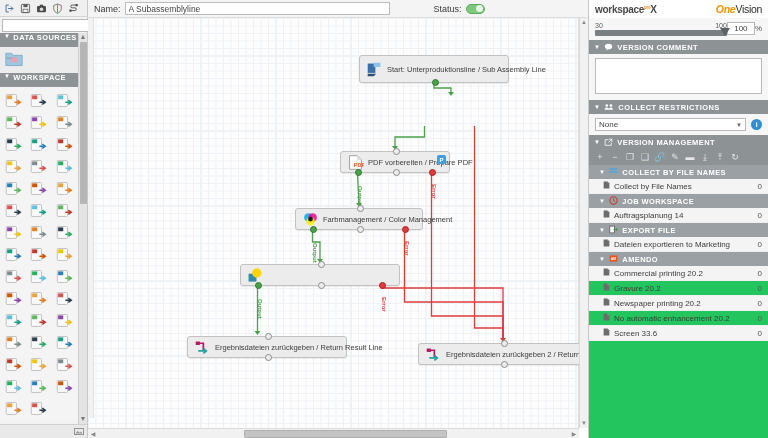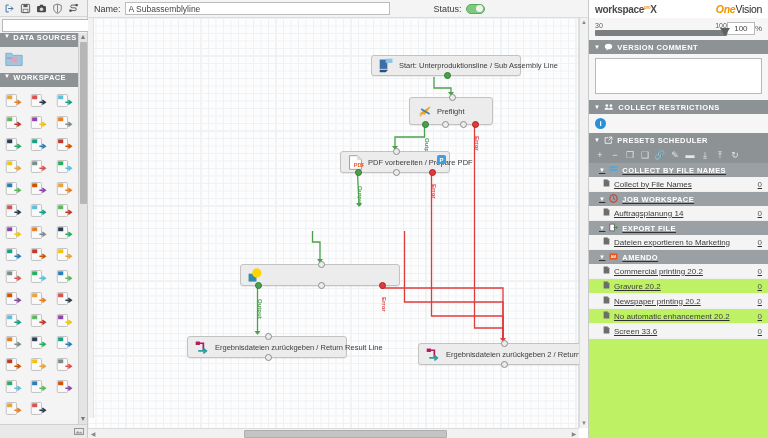--- a/index.html
+++ b/index.html
@@ -143,21 +143,21 @@
     padding:0 3px; font-size:8px; color:#444; cursor:pointer; }
   .info-dot { width:11px; height:11px; border-radius:50%; background:#2d8fd5;
     color:#fff; font-size:8px; font-weight:bold; display:flex;
     align-items:center; justify-content:center; cursor:pointer; }
 
   .preset-toolbar { height:16px; background:#8d9295; display:flex;
     align-items:center; gap:5px; padding:0 6px; }
   .pt-ico { width:10px; height:10px; display:flex; align-items:center;
     justify-content:center; color:#e4e6e7; font-size:9px; cursor:pointer; }
 
-  .preset-list { flex:1; overflow:hidden; background:#bef264;text-decoration:underline; }
+  .preset-list { flex:1; overflow:hidden; background:#22c55e; }
   .pl-row { display:flex; align-items:center; height:15px; padding:0 6px 0 14px;
     font-size:8px; color:#3c3c3c; border-bottom:1px solid #efefef;
     cursor:pointer; }
   .pl-row:nth-child(even) { background:#f4f4f4; }
   .pl-row .fico { margin-right:4px; flex:0 0 auto; }
   .pl-row .nm { flex:1; white-space:nowrap; overflow:hidden; }
   .pl-row .ct { color:#555; }
 </style>
 </head>
 <body>
@@ -586,64 +586,65 @@
             <path d="M224.5,213 L224.5,224 L232,224 L232,241" stroke="#4ba14b" stroke-width="1.3" fill="none"></path>
             <path d="M229,241 L235,241 L232,245 Z" fill="#4ba14b"></path>
             <path d="M169.5,269 L169.5,313" stroke="#4ba14b" stroke-width="1.3" fill="none"></path>
             <path d="M166.5,313 L172.5,313 L169.5,317 Z" fill="#4ba14b"></path>
             <path d="M386.5,108 L386.5,310 L415,310 L415,320" stroke="#e03b3b" stroke-width="1.3" fill="none"></path>
             <path d="M343.5,156 L343.5,298 L415,298 L415,320" stroke="#e03b3b" stroke-width="1.3" fill="none"></path>
             <path d="M316.5,213 L316.5,284 L415,284 L415,320" stroke="#e03b3b" stroke-width="1.3" fill="none"></path>
             <path d="M293.5,269 L293.5,270 L415,270 L415,320" stroke="#e03b3b" stroke-width="1.3" fill="none"></path>
             <path d="M412,320 L418,320 L415,324 Z" fill="#e03b3b"></path>
           </svg>
-      <div class="node" style="left: 283px; top: 37px; width: 150px; height: 21px;">
+      <div class="node" style="left: 271px; top: 37px; width: 150px; height: 28px;">
             <span class="nico">
               <svg width="17" height="17" viewBox="0 0 20 20">
                 <rect x="2" y="3" width="9" height="11" fill="#3a6fa8"></rect>
                 <rect x="9" y="2" width="8" height="5" fill="#8fc3e8"></rect>
                 <path d="M2 15h10l-3 3H2z" fill="#2c4f78"></path>
               </svg>
             </span>
             <span class="ntxt">Start: Unterproduktionsline / Sub Assembly Line</span>
             <div class="port out" style="left: 71.5px; bottom: -4px;"></div>
-          </div>
-          <div class="node" style="left: 321px; top: 79px; width: 84px; height: 28px;">
-            <span class="nico">
-              <svg width="17" height="17" viewBox="0 0 20 20">
-                <path d="M3 13l13-9 1 1-7 9-2-1-3 3-1-1 2-3z" fill="#f0a91e"></path>
-                <path d="M6 7l10 6" stroke="#4a7fbf" stroke-width="2"></path>
-              </svg>
-            </span>
-            <span class="ntxt">Preflight</span>
-            <div class="port in" style="left: 38.5px; top: -4px;"></div>
-            <div class="port out" style="left: 12px; bottom: -4px;"></div>
-            <div class="plabel green" style="left: 20px; bottom: -20px;">Output</div>
-            <div class="port err" style="left: 62px; bottom: -4px;"></div>
-            <div class="plabel red" style="left: 70px; bottom: -18px;">Error</div>
-            <div class="port in" style="left: 32px; bottom: -4px;"></div>
-            <div class="port in" style="left: 50px; bottom: -4px;"></div>
           </div>
           <div class="node" style="left: 252px; top: 133px; width: 110px; height: 22px;">
             <span class="nico">
               <svg width="17" height="17" viewBox="0 0 20 20">
                 <path d="M3 2h9l5 5v11H3z" fill="#fff" stroke="#9a9a9a" stroke-width="1.1"></path>
                 <path d="M12 2v5h5" fill="#ddd"></path>
                 <text x="8" y="15" font-size="6.5" fill="#e8551f" font-weight="bold" font-family="sans-serif">PDF</text>
               </svg>
             </span>
             <span class="ntxt">PDF vorbereiten / Prepare PDF</span>
             <span class="badge-blue">P</span>
             <div class="port in" style="left: 51.5px; top: -4px;"></div>
             <div class="port out" style="left: 14px; bottom: -4px;"></div>
             <div class="plabel green" style="left: 22px; bottom: -20px;">Output</div>
             <div class="port err" style="left: 88px; bottom: -4px;"></div>
             <div class="plabel red" style="left: 96px; bottom: -18px;">Error</div>
             <div class="port in" style="left: 51.5px; bottom: -4px;"></div>
           </div>
+          <div class="node" style="left: 207px; top: 190px; width: 128px; height: 22px;">
+            <span class="nico">
+              <svg width="17" height="17" viewBox="0 0 20 20">
+                <circle cx="7.5" cy="7.5" r="5" fill="#00aeef" opacity=".85"></circle>
+                <circle cx="12.5" cy="7.5" r="5" fill="#ec008c" opacity=".8"></circle>
+                <circle cx="10" cy="12" r="5" fill="#fff200" opacity=".8"></circle>
+                <circle cx="10" cy="9.5" r="2.8" fill="#1a1a1a"></circle>
+              </svg>
+            </span>
+            <span class="ntxt">Farbmanagement / Color Management</span>
+            <div class="port in" style="left: 60.5px; top: -4px;"></div>
+            <div class="port out" style="left: 14px; bottom: -4px;"></div>
+            <div class="plabel green" style="left: 22px; bottom: -20px;">Output</div>
+            <div class="port err" style="left: 106px; bottom: -4px;"></div>
+            <div class="plabel red" style="left: 114px; bottom: -18px;">Error</div>
+            <div class="port in" style="left: 60.5px; bottom: -4px;"></div>
+          </div>
           <div class="node" style="left: 152px; top: 246px; width: 160px; height: 22px;">
             <span class="nico">
               <svg width="17" height="17" viewBox="0 0 20 20">
                 <rect x="2" y="8" width="9" height="9" fill="#2a9d8f"></rect>
                 <rect x="2" y="8" width="9" height="9" fill="#3a7fc1" opacity=".6"></rect>
                 <circle cx="11.5" cy="7" r="5.5" fill="#ffd400"></circle>
               </svg>
             </span>
             <div class="port in" style="left: 76.5px; top: -4px;"></div>
             <div class="port out" style="left: 14px; bottom: -4px;"></div>
@@ -736,30 +737,34 @@
       <span class="caret">▼</span>
       <svg width="10" height="8" viewBox="0 0 18 14">
           <circle cx="5" cy="4.5" r="2.4" fill="#fff"></circle>
           <circle cx="12.5" cy="4.5" r="2.4" fill="#fff"></circle>
           <path d="M1 12c0-2.4 1.8-4 4-4s4 1.6 4 4z" fill="#fff"></path>
           <path d="M8.8 12c0-2.4 1.8-4 3.7-4s3.5 1.6 3.5 4z" fill="#fff"></path>
         </svg>
       <span>COLLECT RESTRICTIONS</span>
     </div>
     <div class="select-row">
+      <div class="select">
+        <span>None</span>
+        <span style="font-size:6px;color:#666;">▼</span>
+      </div>
       <div class="info-dot">i</div>
     </div>
 
     <div class="sec-head">
       <span class="caret">▼</span>
       <svg width="9" height="9" viewBox="0 0 16 16">
           <path d="M2 3h6M2 3v10h11V8" stroke="#fff" stroke-width="1.4" fill="none"></path>
           <path d="M9 2h5v5M14 2l-6 6" stroke="#fff" stroke-width="1.4" fill="none"></path>
         </svg>
-      <span>PRESETS SCHEDULER</span>
+      <span>VERSION MANAGEMENT</span>
     </div>
     <div class="preset-toolbar" id="preset-toolbar">
         <div class="pt-ico">+</div>
         <div class="pt-ico">−</div>
         <div class="pt-ico">❐</div>
         <div class="pt-ico">❑</div>
         <div class="pt-ico">🔗</div>
         <div class="pt-ico">✎</div>
         <div class="pt-ico">▬</div>
         <div class="pt-ico">⤓</div>

